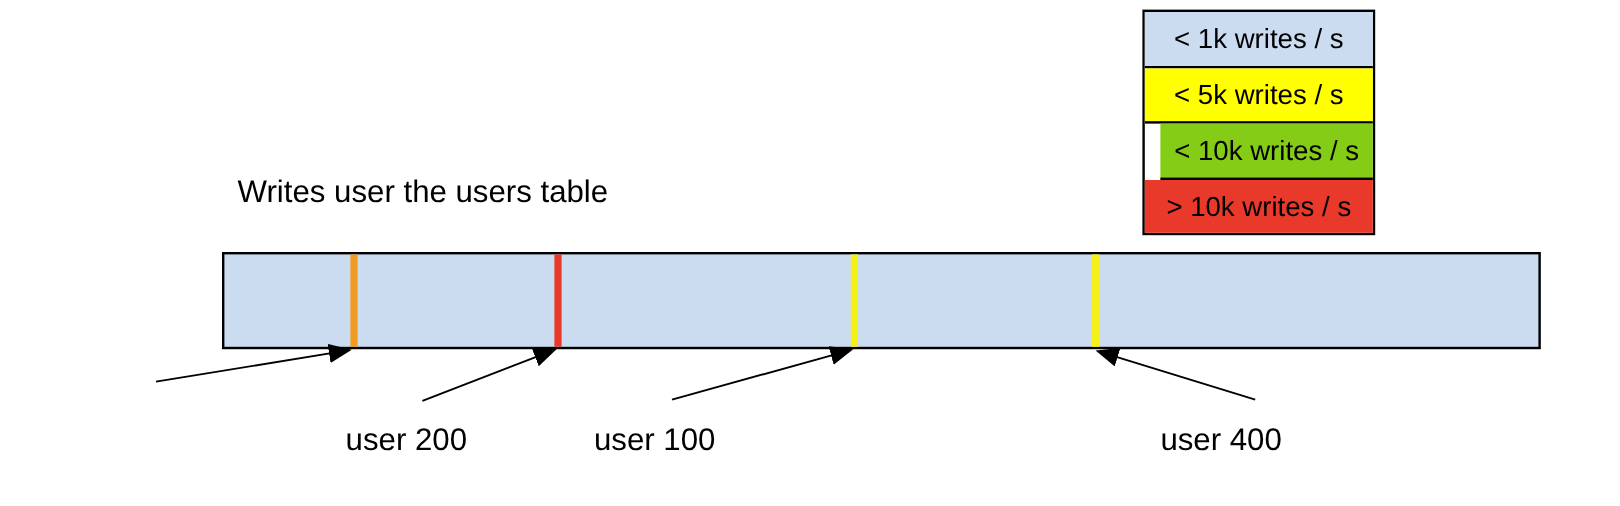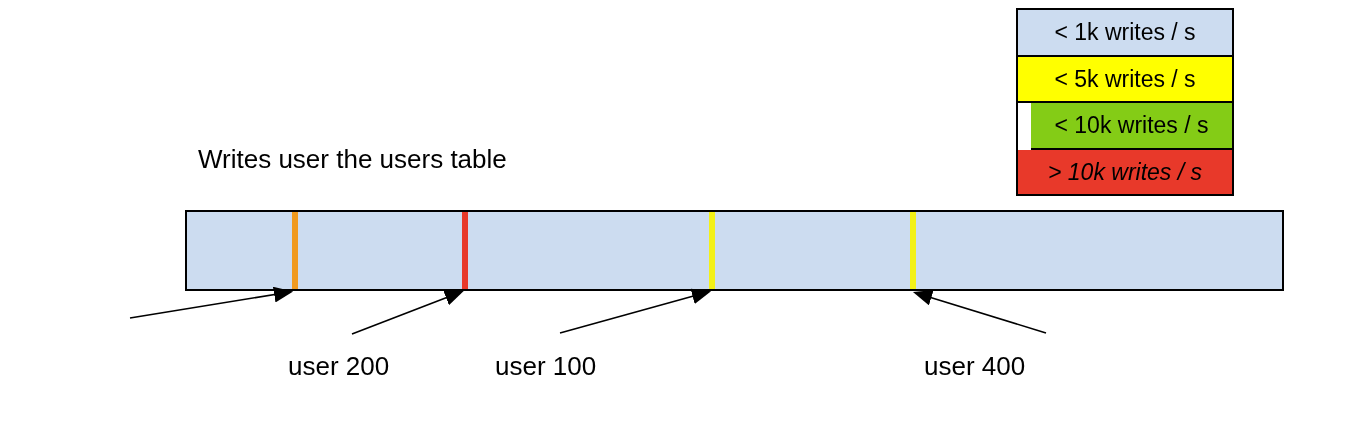--- a/index.html
+++ b/index.html
@@ -19,35 +19,35 @@
   .title {
     position: absolute;
     left: 198px;
     top: 144px;
     font-size: 26px;
     line-height: 30px;
     white-space: nowrap;
   }
   .legend {
     position: absolute;
-    left: 1016px;
+    left: 952px;
     top: 8px;
-    width: 218px;
+    width: 194px;
     border: 2px solid #000000;
     box-sizing: border-box;
   }
   .legend-row {
     height: 44.5px;
     line-height: 44.5px;
     text-align: center;
     font-size: 23px;
     border-bottom: 2px solid #000000;
     white-space: nowrap;
   }
-  .legend-row:last-child { border-bottom: none; font-style: italic; }
+  .legend-row:last-child { border-bottom: none; }
   .bar {
     position: absolute;
     left: 185px;
     top: 210px;
     width: 1099px;
     height: 81px;
     border: 2px solid #000000;
     box-sizing: border-box;
   }
   .stripe {
@@ -106,15 +106,15 @@
       </marker>
     </defs>
     <line x1="130" y1="318" x2="290" y2="292" stroke="#000000" stroke-width="1.6" marker-end="url(#arrowhead)"></line>
     <line x1="352" y1="334" x2="461" y2="292" stroke="#000000" stroke-width="1.6" marker-end="url(#arrowhead)"></line>
     <line x1="560" y1="333" x2="708" y2="292" stroke="#000000" stroke-width="1.6" marker-end="url(#arrowhead)"></line>
     <line x1="1046" y1="333" x2="916" y2="293" stroke="#000000" stroke-width="1.6" marker-end="url(#arrowhead)"></line>
   </svg>
 
   <div class="user-label" style="left: 288px; top: 351px;">user 200</div>
   <div class="user-label" style="left: 495px; top: 351px;">user 100</div>
-  <div class="user-label" style="left: 924px; top: 351px;">user 400</div>
+  <div class="user-label" style="left: 967px; top: 351px;">user 400</div>
 
 </div>
 
 </body></html>

